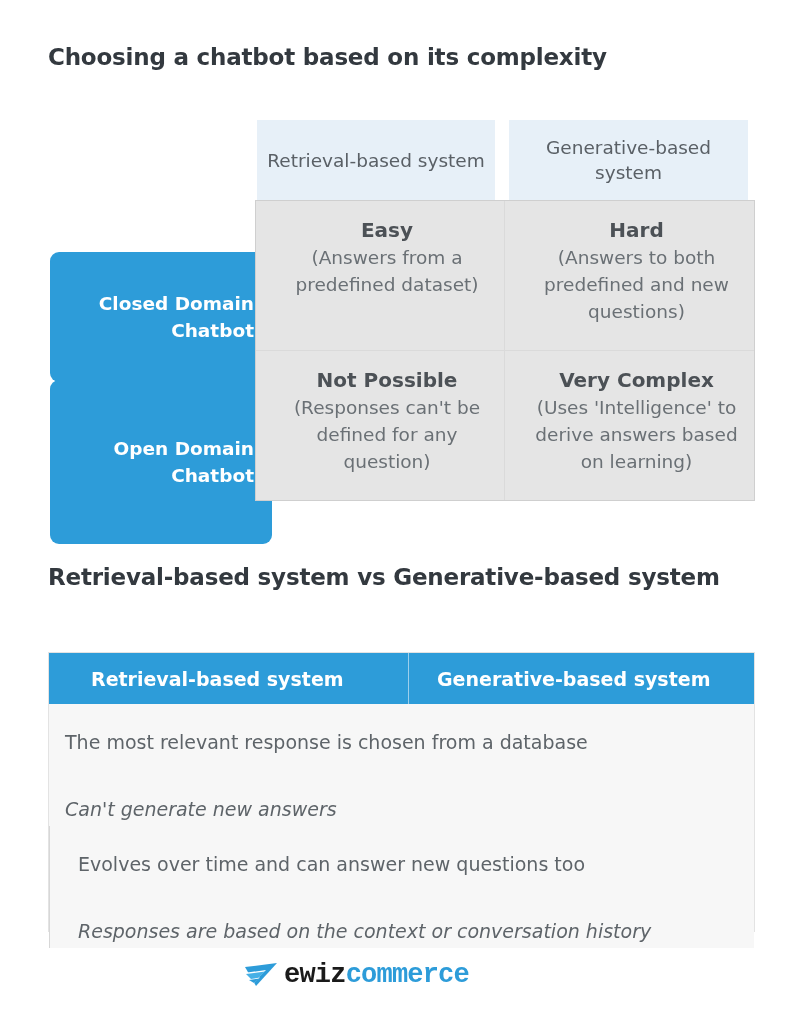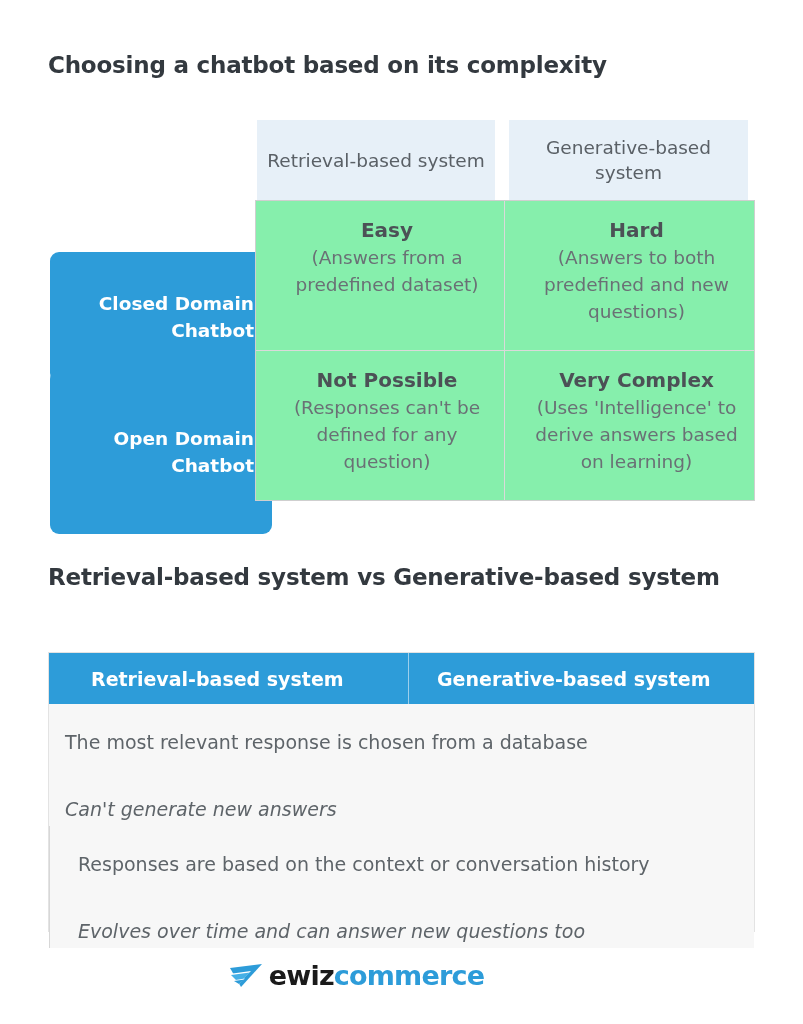--- a/index.html
+++ b/index.html
@@ -20,21 +20,21 @@
   .section-title {
     position: absolute;
     left: 48px;
     font-family: "DejaVu Sans", sans-serif;
     font-weight: bold;
     font-size: 23px;
     color: #33393f;
     letter-spacing: -0.2px;
     white-space: nowrap;
   }
-  #title-complexity { top: 52px; }
+  #title-complexity { top: 44px; }
   #title-comparison  { top: 564px; }
 
   
   .matrix { position: absolute; left: 0; top: 0; }
 
   .matrix-col-head {
     position: absolute;
     background: #e7f0f8;
     color: #5a6066;
     font-size: 18.5px;
@@ -59,40 +59,40 @@
     line-height: 27px;
     text-align: right;
     box-sizing: border-box;
     padding: 0 18px 0 14px;
     display: flex;
     flex-direction: column;
     justify-content: center;
     align-items: flex-end;
   }
   #row-label-0 { left: 50px; top: 208px; width: 222px; height: 130px; margin-top: 44px; }
-  #row-label-1 { left: 50px; top: 370px; width: 222px; height: 164px; }
+  #row-label-1 { left: 50px; top: 380px; width: 222px; height: 164px; }
 
   .matrix-grid {
     position: absolute;
     left: 255px;
     top: 200px;
     width: 500px;
     height: 301px;
     border: 1px solid #cfcfcf;
     box-sizing: border-box;
     display: grid;
     grid-template-columns: 1fr 1fr;
     grid-template-rows: 1fr 1fr;
     background: #f7f7f7;
   }
   .matrix-cell {
     box-sizing: border-box;
     padding: 16px 14px 0 28px;
     text-align: center;
-    background: #86efac;
+    background: #e5e5e5;
     border-right: 1px solid #dadada;
     border-bottom: 1px solid #dadada;
   }
   .matrix-cell:nth-child(2n) { border-right: none; }
   .matrix-cell:nth-child(n+3) { border-bottom: none; }
   .matrix-cell .verdict {
     font-weight: bold;
     font-size: 20px;
     color: #4c5156;
     line-height: 27px;
@@ -160,20 +160,21 @@
 
   
   .logo {
     position: absolute;
     left: 0;
     top: 960px;
     width: 713px;
     display: flex;
     align-items: center;
     justify-content: center;
+    font-family: Liberation Mono, monospace;
   }
   .logo-mark {
     width: 34px;
     height: 26px;
     margin-right: 6px;
     display: block;
   }
   .logo-ewiz {
     font-weight: bold;
     font-size: 27px;
@@ -232,22 +233,22 @@
   <div class="compare-head-row">
     <div class="compare-head">Retrieval-based system</div>
     <div class="compare-head">Generative-based system</div>
   </div>
   <div class="compare-body-row">
     <div class="compare-cell">
       <p>The most relevant response is chosen from a database</p>
       <p>Can't generate new answers</p>
     </div>
     <div class="compare-cell">
+      <p>Evolves over time and can answer new questions too</p>
       <p>Responses are based on the context or conversation history</p>
-      <p>Evolves over time and can answer new questions too</p>
     </div>
   </div>
 </div>
 
 <div class="logo">
   <svg class="logo-mark" viewBox="0 0 34 26">
     <path d="M1 5 L33 1 L12 24 Z" fill="#2d9cd9"></path>
     <path d="M0 11 L22 8 L9 21 Z" fill="#ffffff"></path>
     <path d="M2 12 L21 9.5 L10 20 Z" fill="#46b0e6"></path>
     <path d="M3.5 17.5 L16 15.5 L9.5 21.5 Z" fill="#ffffff"></path>

